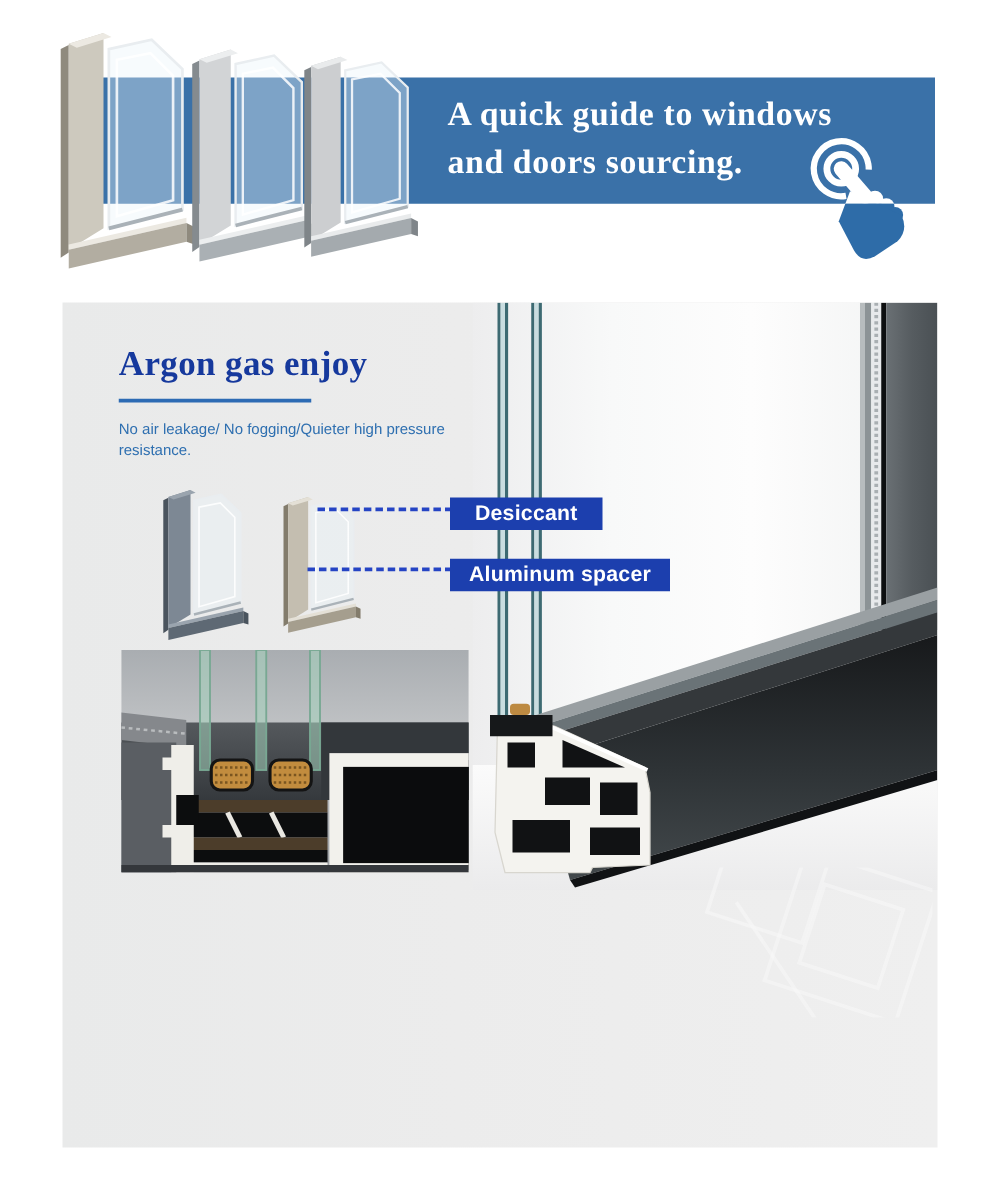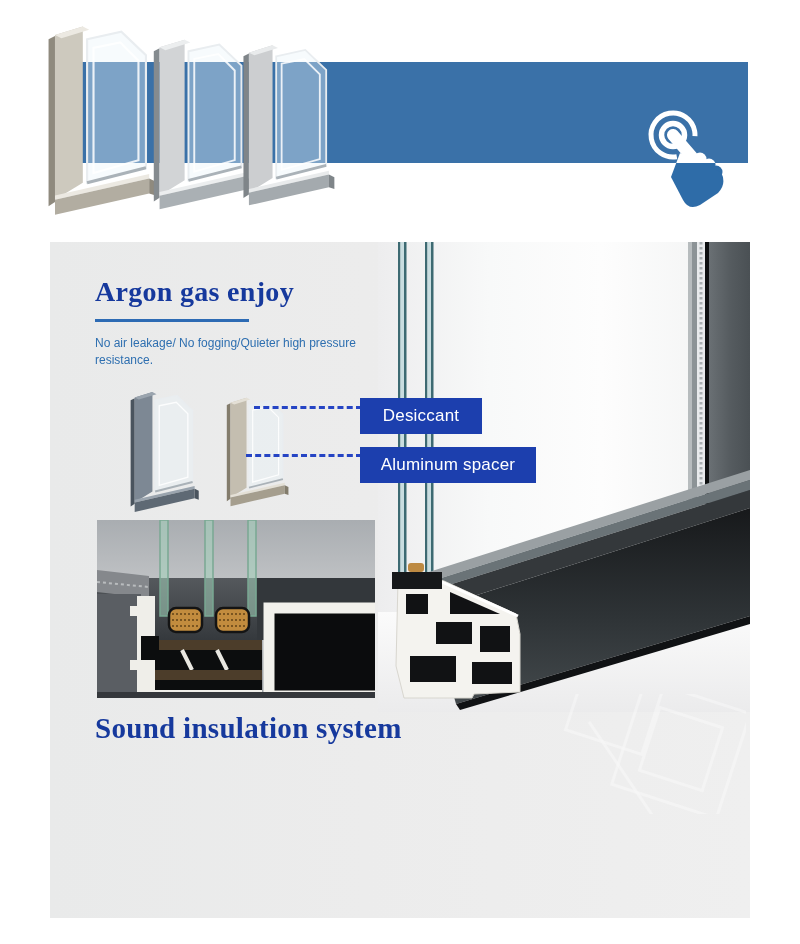--- a/index.html
+++ b/index.html
@@ -32,22 +32,22 @@
   .render{position:absolute;right:0;top:0;width:372px;height:470px;}
   .closeup{position:absolute;left:47px;top:278px;width:278px;height:178px;}
   .small-win{position:absolute;}
   .swA{left:70px;top:146px;width:88px;height:126px;}
   .swB{left:168px;top:152px;width:78px;height:114px;}
 
   .dash{position:absolute;height:0;border-top:3px dashed #2544c4;}
   .dash1{left:204px;top:164px;width:108px;}
   .dash2{left:196px;top:212px;width:116px;}
 
-  .callout{position:absolute;height:36px;background:#1c3fae;color:#ffffff;
-           font-size:17px;font-weight:400;display:flex;align-items:center;justify-content:center;
+  .callout{position:absolute;height:26px;background:#1c3fae;color:#ffffff;
+           font-size:17px;font-weight:700;display:flex;align-items:center;justify-content:center;
            letter-spacing:.2px;}
   .co1{left:310px;top:156px;width:122px;}
   .co2{left:310px;top:205px;width:176px;}
 
   .h-blue{position:absolute;color:#16399d;font-family:"Liberation Serif",serif;font-weight:700;
           letter-spacing:.3px;margin:0;}
   .argon-h{left:45px;top:34px;font-size:28px;}
   .sound-h{left:45px;top:470px;font-size:29px;}
   .underline{position:absolute;left:45px;top:77px;width:154px;height:3px;background:#2d6bb4;}
 
@@ -74,20 +74,24 @@
         <polygon points="100,148 106,151 106,164 100,162" fill="var(--side,#8f8a7e)"></polygon>
         <polygon points="42,18 74,11 97,33 97,138 42,152" fill="rgba(235,244,250,0.38)" stroke="#e9edf0" stroke-width="2"></polygon>
         <polygon points="48,26 73,21 90,38 90,131 48,143" fill="none" stroke="rgba(255,255,255,0.85)" stroke-width="2"></polygon>
         <line x1="42" y1="152" x2="97" y2="138" stroke="#aab2b8" stroke-width="3"></line>
       </g>
     </defs>
   </svg>
 
   <div class="top-band"></div>
 
+  <div class="banner-text">
+    <div>A quick guide to windows</div>
+    <div>and doors sourcing.</div>
+  </div>
 
   <svg class="hero-win hw1" viewBox="0 0 110 185" style="--bar:#cdc9be;--bar2:#b2ada1;--side:#8f8a7e;--top:#ece9e2">
       <use href="#winShape"></use>
     </svg>
   <svg class="hero-win hw2" viewBox="0 0 110 185" style="--bar:#d2d4d6;--bar2:#aab0b4;--side:#858b8f;--top:#eceeef">
       <use href="#winShape"></use>
     </svg>
   <svg class="hero-win hw3" viewBox="0 0 110 185" style="--bar:#ccced0;--bar2:#a4aaae;--side:#7f8589;--top:#e9ebec">
       <use href="#winShape"></use>
     </svg>
@@ -258,16 +262,15 @@
 
     <svg class="watermark" viewBox="0 0 320 120">
       <g fill="none" stroke="rgba(255,255,255,0.6)" stroke-width="3">
         <rect x="150" y="-30" width="80" height="80" transform="rotate(18 190 10)"></rect>
         <rect x="200" y="0" width="110" height="110" transform="rotate(18 255 55)"></rect>
         <rect x="222" y="22" width="66" height="66" transform="rotate(18 255 55)"></rect>
         <line x1="150" y1="40" x2="240" y2="110" transform="rotate(18 195 75)"></line>
       </g>
     </svg>
 
-    <h2 class="h-blue sound-h">Sound insulation system</h2>
 
   </div>
 </div>
 
 </body></html>

